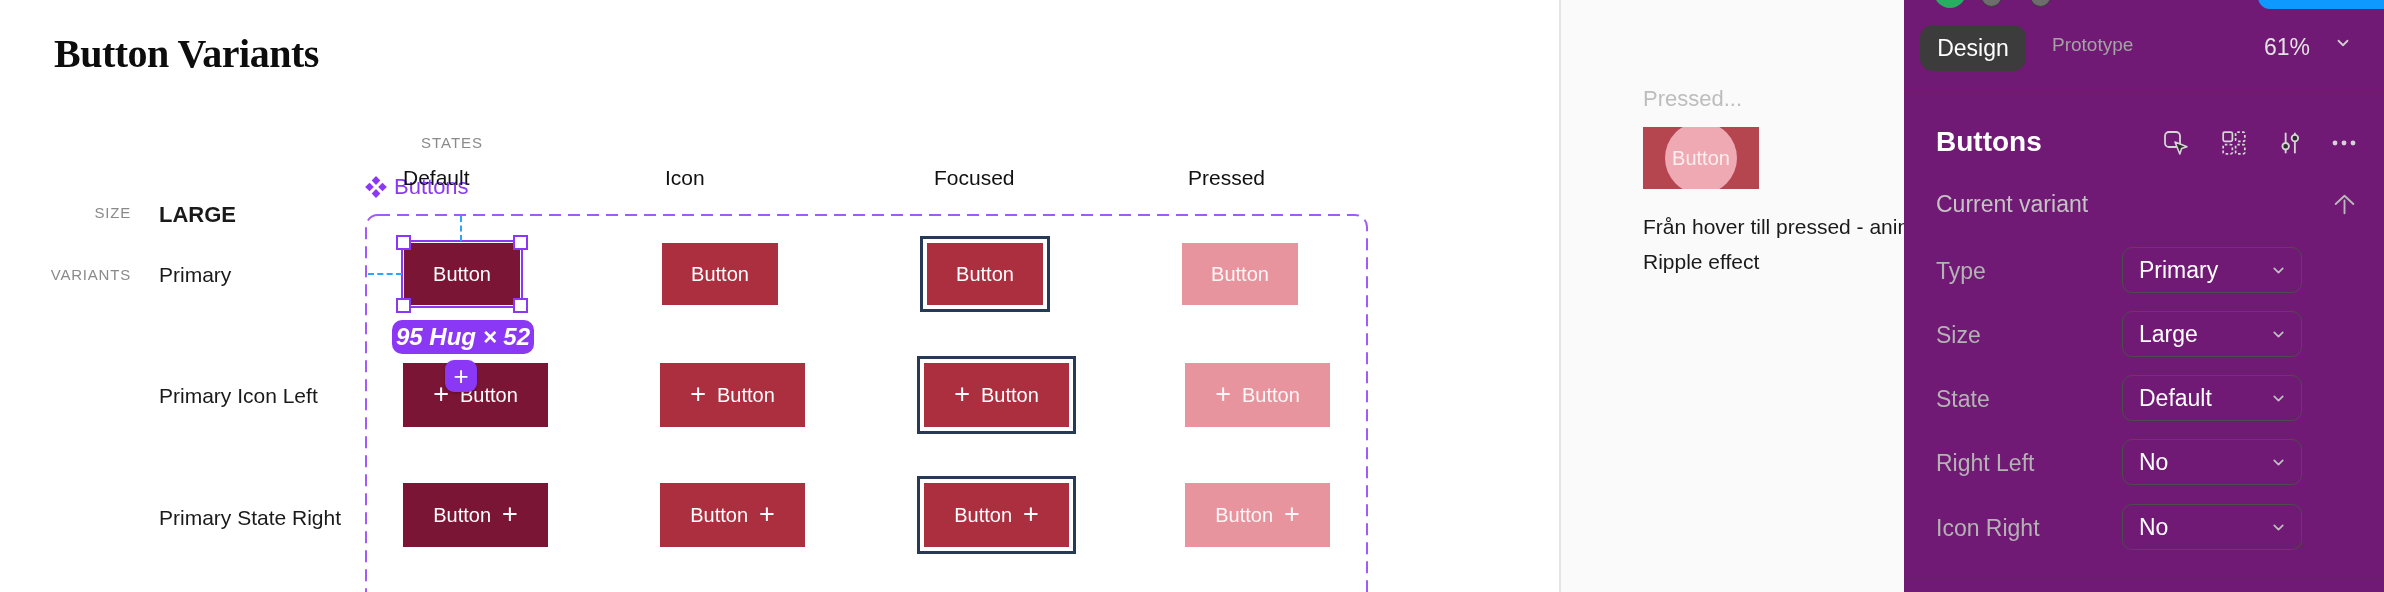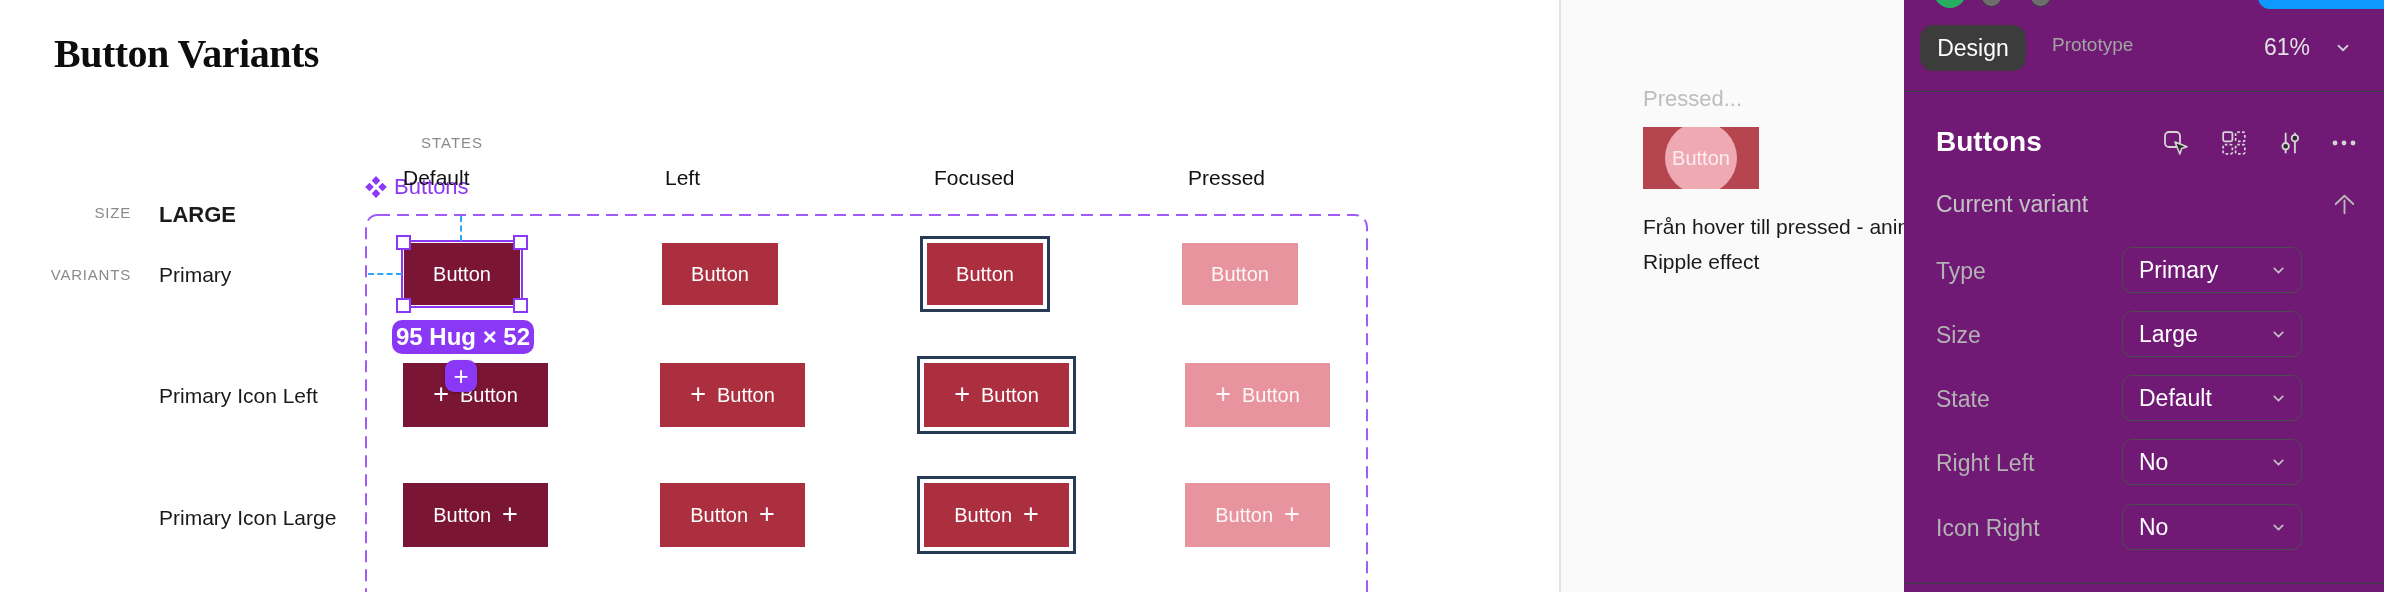--- a/index.html
+++ b/index.html
@@ -39,21 +39,21 @@
   
   .sel-border { position:absolute; left:370px; top:240px; width:122px; height:68px;
     border:2px solid #8A38F5; z-index:4; }
   .handle { position:absolute; width:15px; height:15px; background:#fff; border:2px solid #8A38F5; z-index:5; }
   .guide-v { position:absolute; left:429px; top:216px; height:25px; width:0;
     border-left:2px dashed #2AA7F8; z-index:4; }
   .guide-h { position:absolute; left:337px; top:273px; width:34px; height:0;
     border-top:2px dashed #2AA7F8; z-index:4; }
   .size-badge { position:absolute; left:361px; top:320px; width:142px; height:34px; background:#8A38F5;
     border-radius:10px; color:#fff; font-size:24px; font-weight:bold; display:flex; align-items:center;
-    justify-content:center; z-index:6; white-space:nowrap; }
+    justify-content:center; z-index:6; white-space:nowrap;font-style:italic; }
   .add-fab { position:absolute; left:414px; top:360px; width:32px; height:32px; background:#8A38F5;
     border-radius:9px; color:#fff; font-size:26px; font-weight:300; display:flex; align-items:center;
     justify-content:center; z-index:7; box-shadow:0 1px 3px rgba(0,0,0,.25); }
 
   
   .anno-title { position:absolute; left:1612px; top:86px; font-size:22px; color:#BDBDBD; }
   .ripple-btn { position:absolute; left:1612px; top:127px; width:116px; height:62px; background:#B5454F;
     overflow:hidden; display:flex; align-items:center; justify-content:center; }
   .ripple-circle { position:absolute; left:22px; top:-5px; width:72px; height:72px; border-radius:50%;
     background:#EFA9B2; }
@@ -64,21 +64,21 @@
   .panel { position:absolute; left:1904px; top:0; width:480px; height:592px; background:#701a75;
     overflow:hidden; color:#fff; }
   .avatar { position:absolute; border-radius:50%; }
   .share-btn { position:absolute; left:354px; top:-29px; width:140px; height:38px; background:#0D99FF;
     border-radius:12px; }
   .tab-pill { position:absolute; left:16px; top:25px; width:106px; height:46px; background:#3C3C3C;
     border-radius:13px; display:flex; align-items:center; justify-content:center;
     font-size:23px; color:#fff; }
   .tab-plain { position:absolute; left:148px; top:34px; font-size:19px; color:#A3A3A3; }
   .zoom-ctl { position:absolute; left:360px; top:34px; font-size:23px; color:#E2E2E2;
-    display:flex; align-items:center; gap:24px; }
+    display:flex; gap:24px; }
   .divider { position:absolute; left:0; width:480px; height:1px; background:#3F3F3F; }
 
   .panel-title { position:absolute; left:32px; top:126px; font-size:28px; font-weight:bold; color:#fff; }
   .hicon { position:absolute; top:129px; width:28px; height:28px; display:flex; align-items:center;
     justify-content:center; }
   .cur-var { position:absolute; left:32px; top:191px; font-size:23px; font-weight:500; color:#C4C4C4; }
   .pin-icon { position:absolute; left:427px; top:190px; }
 
   .prop-label { position:absolute; left:32px; font-size:23px; color:#B3B3B3; }
   .dropdown { position:absolute; left:218px; width:180px; height:46px; border:1px solid #4C4C4C;
@@ -94,25 +94,25 @@
     <div class="frame-right"></div>
     <div class="frame-edge"></div>
 
     <h1 class="doc-title">Button Variants</h1>
 
     <div class="cap-label" style="top:204px;">SIZE</div>
     <div class="row-label" style="left:128px; top:202px; font-weight:bold; font-size:22px;">LARGE</div>
     <div class="cap-label" style="top:266px;">VARIANTS</div>
     <div class="row-label" style="left:128px; top:263px;">Primary</div>
     <div class="row-label" style="left:128px; top:384px;">Primary Icon Left</div>
-    <div class="row-label" style="left:128px; top:506px;">Primary Icon Large</div>
+    <div class="row-label" style="left:128px; top:506px;">Primary State Right</div>
 
     <div class="states-label">STATES</div>
     <div class="col-header" style="left:372px;">Default</div>
-    <div class="col-header" style="left:634px;">Left</div>
+    <div class="col-header" style="left:634px;">Icon</div>
     <div class="col-header" style="left:903px;">Focused</div>
     <div class="col-header" style="left:1157px;">Pressed</div>
 
     <div class="component-tag">
       <svg width="22" height="22" viewBox="0 0 22 22">
         <g fill="#8A38F5">
           <path d="M11 0 L15.3 4.5 L11 9 L6.7 4.5 Z"></path>
           <path d="M4.5 6.7 L8.8 11 L4.5 15.3 L0.2 11 Z"></path>
           <path d="M17.5 6.7 L21.8 11 L17.5 15.3 L13.2 11 Z"></path>
           <path d="M11 13 L15.3 17.5 L11 22 L6.7 17.5 Z"></path>

